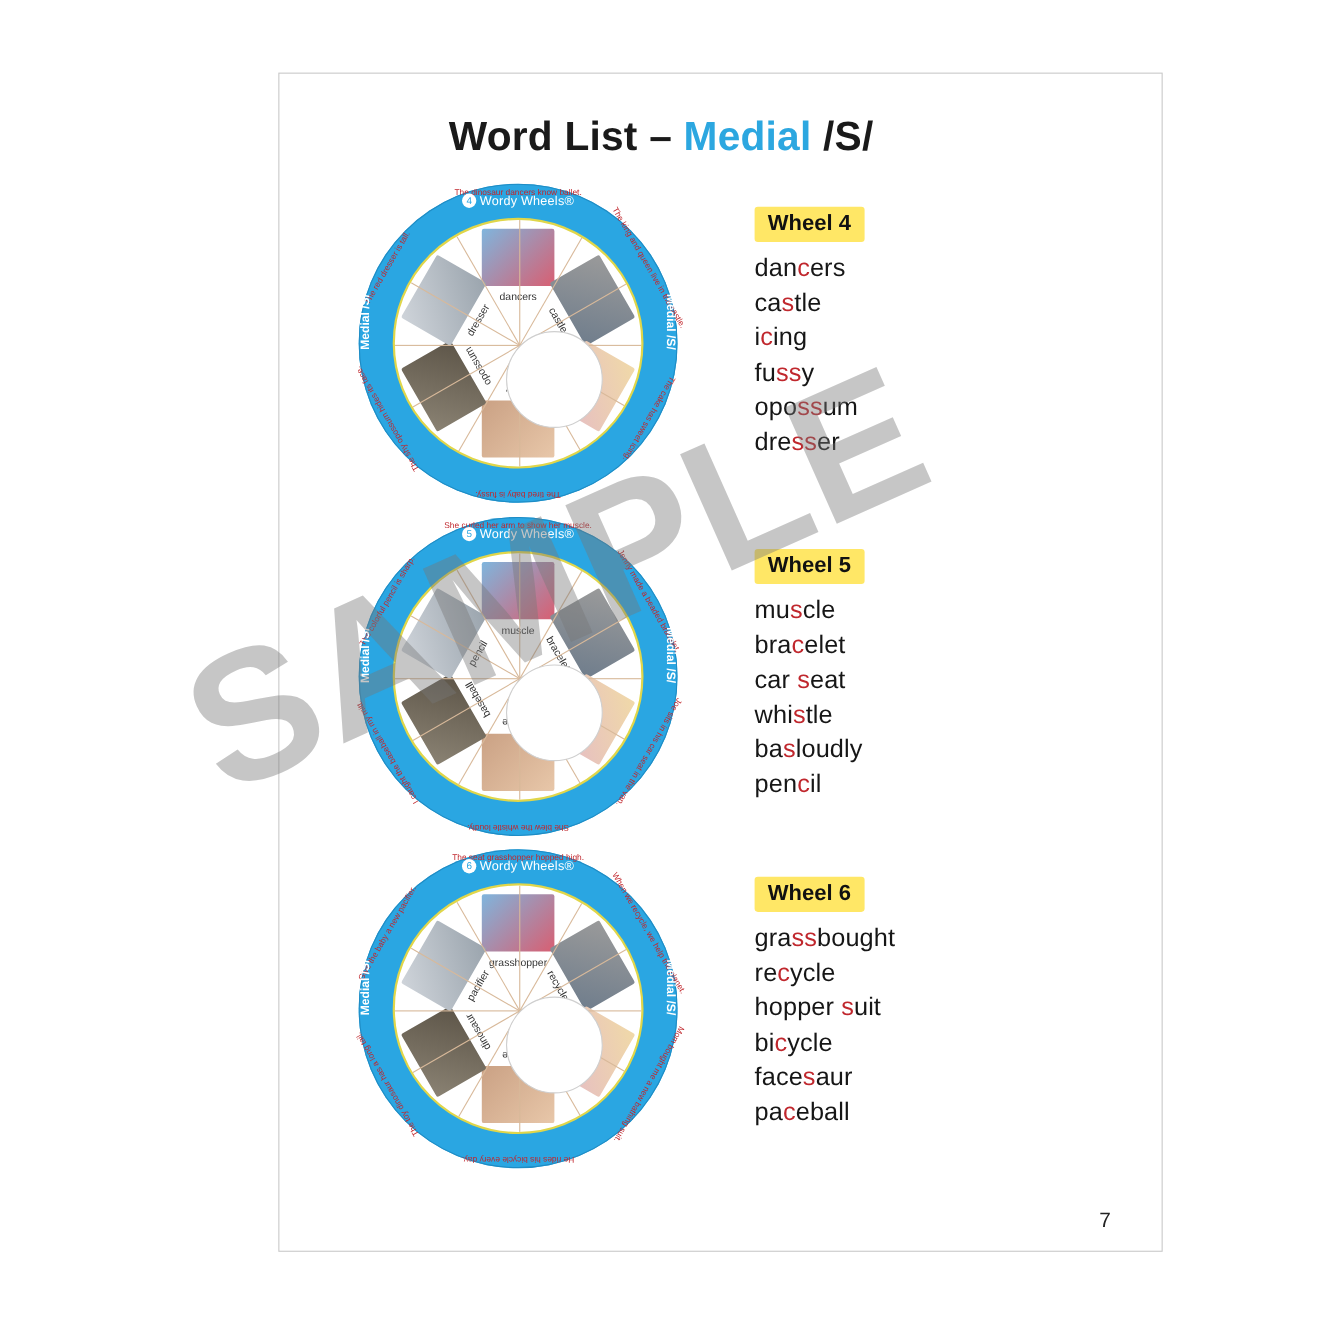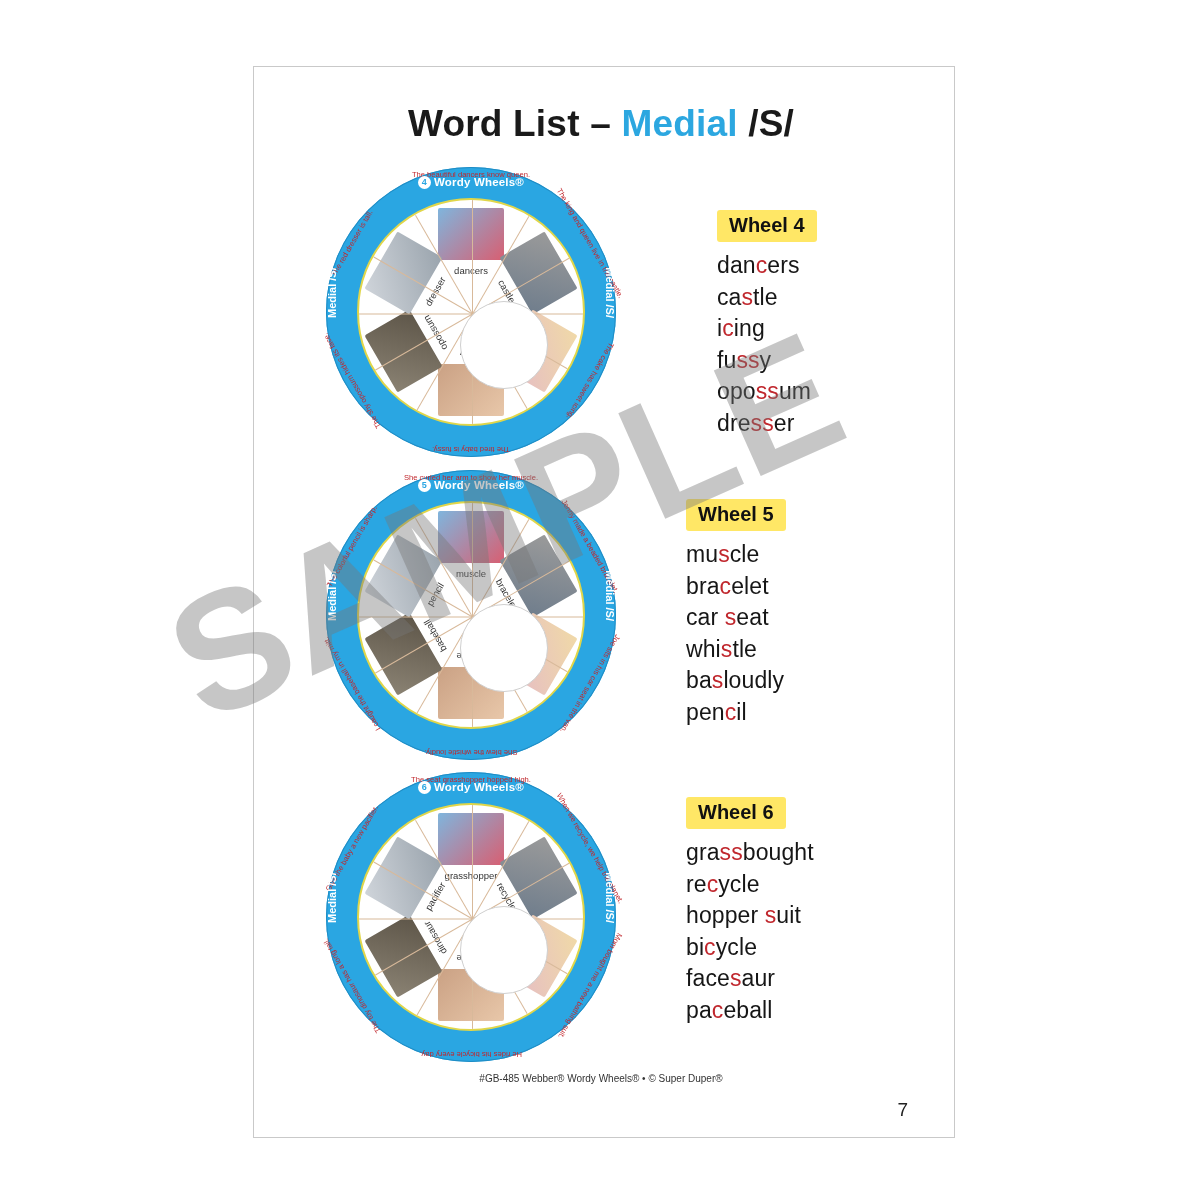--- a/index.html
+++ b/index.html
@@ -15,21 +15,21 @@
     width: 1200px;
     height: 1200px;
     background: #ffffff;
     overflow: hidden;
   }
   
   .sheet {
     position: absolute;
     left: 253px;
     top: 66px;
-    width: 702px;
+    width: 804px;
     height: 1072px;
     background: #ffffff;
     border: 1px solid #c9c9c9;
     box-sizing: border-box;
     overflow: hidden;
   }
   .page-title {
     position: absolute;
     left: 0;
     top: 36px;
@@ -129,21 +129,21 @@
     font-family: "Liberation Sans", sans-serif;
   }
   
   .wheel-logo {
     position: absolute;
     left: 0;
     top: 9px;
     width: 290px;
     text-align: center;
     font-size: 11.5px;
-    font-weight: bold;
+    font-weight: normal;
     color: #ffffff;
     z-index: 7;
     letter-spacing: .2px;
   }
   .wheel-logo .num {
     display: inline-block;
     width: 13px;
     height: 13px;
     line-height: 13px;
     border-radius: 50%;
@@ -275,31 +275,31 @@
               <div class="cell" style="transform: rotate(240deg);">
                 <div class="pic" style="background: linear-gradient(135deg, rgb(138, 130, 115), rgb(93, 85, 72));"></div>
                 <div class="caption">opossum</div>
               </div>
               <div class="cell" style="transform: rotate(300deg);">
                 <div class="pic" style="background: linear-gradient(135deg, rgb(207, 212, 218), rgb(154, 164, 173));"></div>
                 <div class="caption">dresser</div>
               </div>
               <div class="hub"></div>
             </div>
-            <div class="sentence" style="transform: rotate(0deg);">The beautiful dancers know queen.</div>
+            <div class="sentence" style="transform: rotate(0deg);">The dinosaur dancers know ballet.</div>
             <div class="sentence" style="transform: rotate(60deg);">The king and queen live in the castle.</div>
             <div class="sentence" style="transform: rotate(120deg);">The cake has sweet icing.</div>
             <div class="sentence" style="transform: rotate(180deg);">The tired baby is fussy.</div>
             <div class="sentence" style="transform: rotate(240deg);">The shy opossum hides its face.</div>
             <div class="sentence" style="transform: rotate(300deg);">The red dresser is tall.</div>
             <div class="wheel-logo"><span class="num">4</span><span>Wordy Wheels®</span></div>
             <div class="ring-label left">Medial /S/</div>
             <div class="ring-label right">Medial /S/</div>
           </div>
-          <div class="wordblock" style="top: 48px; margin-left: 31px;"><div class="wheel-badge">Wheel 4</div><ul class="wordlist">
+          <div class="wordblock" style="top: 26px;"><div class="wheel-badge">Wheel 4</div><ul class="wordlist">
               <li><span>dan</span><span class="t">c</span><span>ers</span></li>
               <li><span>ca</span><span class="t">s</span><span>tle</span></li>
               <li><span>i</span><span class="t">c</span><span>ing</span></li>
               <li><span>fu</span><span class="t">ss</span><span>y</span></li>
               <li><span>opo</span><span class="t">ss</span><span>um</span></li>
               <li><span>dre</span><span class="t">ss</span><span>er</span></li>
             </ul></div>
         </div>
         <div class="row row-2">
           <div class="wheel">
@@ -404,18 +404,17 @@
               <li><span>gra</span><span class="t">ss</span><span>bought</span></li>
               <li><span>re</span><span class="t">c</span><span>ycle</span></li>
               <li><span>hopper </span><span class="t">s</span><span>uit</span></li>
               <li><span>bi</span><span class="t">c</span><span>ycle</span></li>
               <li><span>face</span><span class="t">s</span><span>aur</span></li>
               <li><span>pa</span><span class="t">c</span><span>eball</span></li>
             </ul></div>
         </div>
       </div>
 
-    <div class="footer">#GB-485 Webber® Wordy Wheels®  •  © Super Duper®</div>
     <div class="page-num">7</div>
   </div>
 
   <div class="watermark">SAMPLE</div>
 </div>
 
 </body></html>

